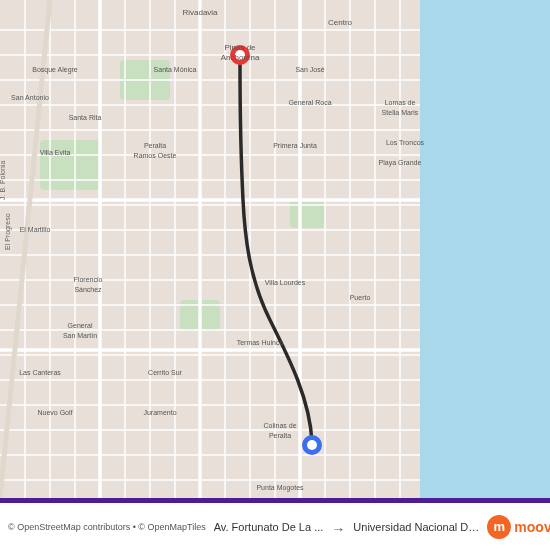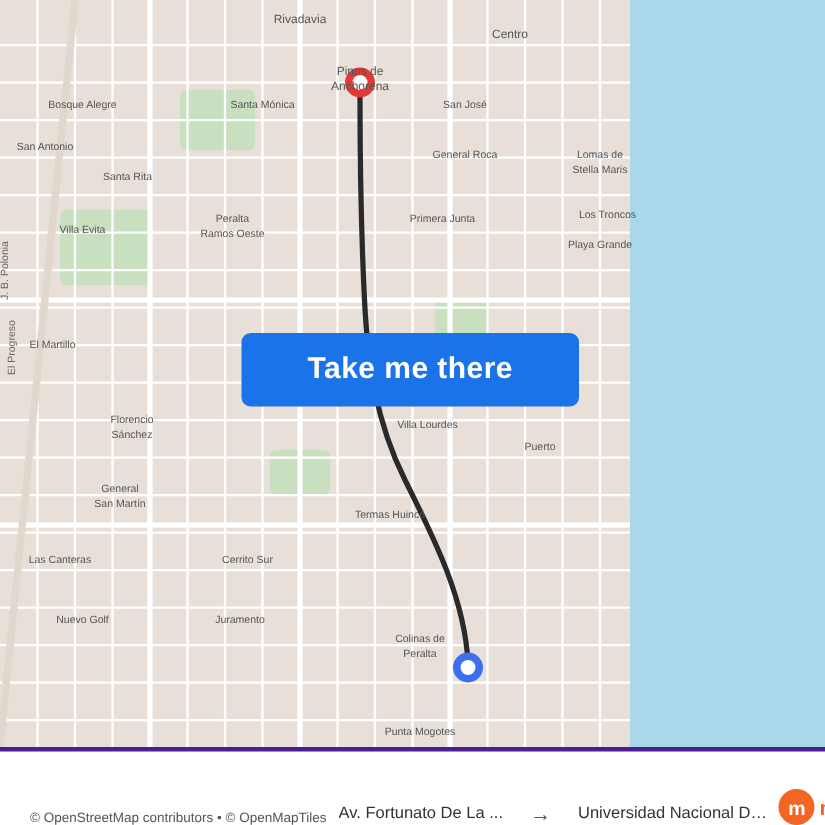--- a/index.html
+++ b/index.html
@@ -44,39 +44,39 @@
       font-size: 20px;
       font-weight: 600;
       cursor: pointer;
       letter-spacing: 0.3px;
     }
 
     
     #bottom-bar {
       height: 52px;
       background: #fff;
-      border-top: 3px solid #4c1d95;
-      display: flex;
-      align-items: flex-end;
-      padding: 0 20px;
+      border-top: 5px solid #4c1d95;
+      display: flex;
+      align-items: center;
+      padding: 0 8px;
       gap: 0;
       flex-shrink: 0;
     }
 
     #attribution {
       font-size: 9px;
       color: #555;
       flex-shrink: 0;
     }
 
     #route-info {
       display: flex;
       align-items: center;
       flex: 1;
-      gap: 18px;
+      gap: 8px;
       padding: 0 4px 0 8px;
     }
 
     #from-label {
       font-size: 11px;
       color: #333;
       max-width: 130px;
       overflow: hidden;
       text-overflow: ellipsis;
       white-space: nowrap;
@@ -236,23 +236,20 @@
 
       <text x="280" y="428" font-size="7" fill="#555" text-anchor="middle">Colinas de</text>
       <text x="280" y="438" font-size="7" fill="#555" text-anchor="middle">Peralta</text>
 
       <text x="5" y="200" font-size="7" fill="#666" transform="rotate(-90,5,200)">J. B. Polonia</text>
       <text x="10" y="250" font-size="7" fill="#666" transform="rotate(-90,10,250)">El Progreso</text>
 
       <text x="280" y="490" font-size="7" fill="#555" text-anchor="middle">Punta Mogotes</text>
     </svg>
 
-    <div id="cta-button-container">
-      <button id="cta-button">Take me there</button>
-    </div>
   </div>
 
   <div id="bottom-bar">
     <div id="attribution">
       <span>© OpenStreetMap contributors • © OpenMapTiles</span>
     </div>
     <div id="route-info">
       <span id="from-label">Av. Fortunato De La ...</span>
       <span id="arrow-icon">→</span>
       <span id="to-label">Universidad Nacional De M...</span>

